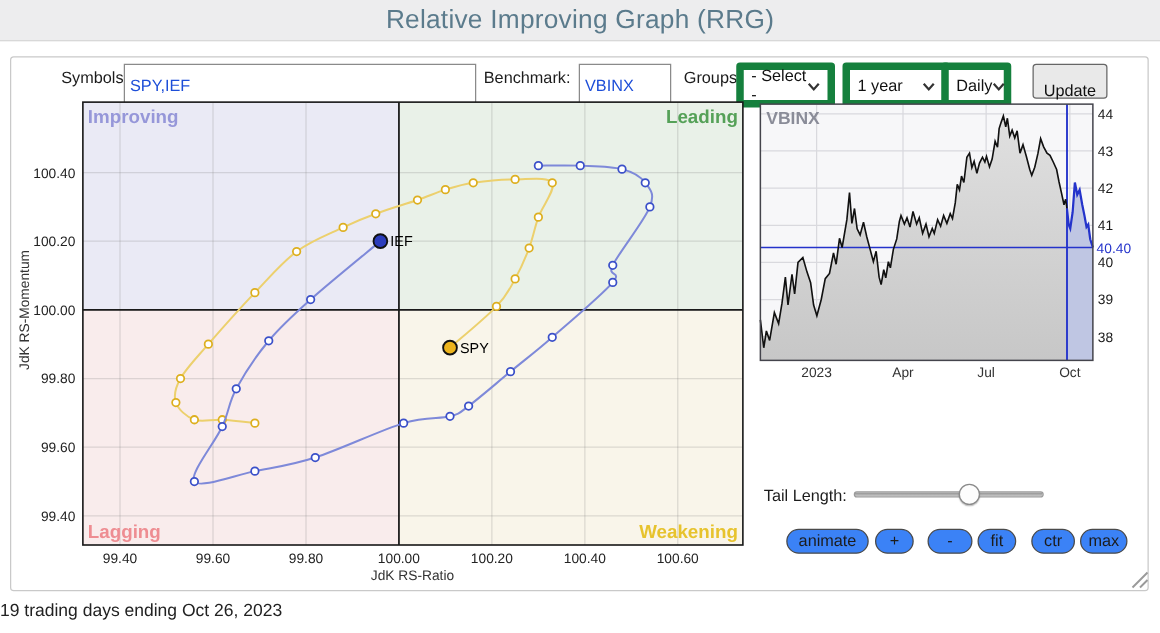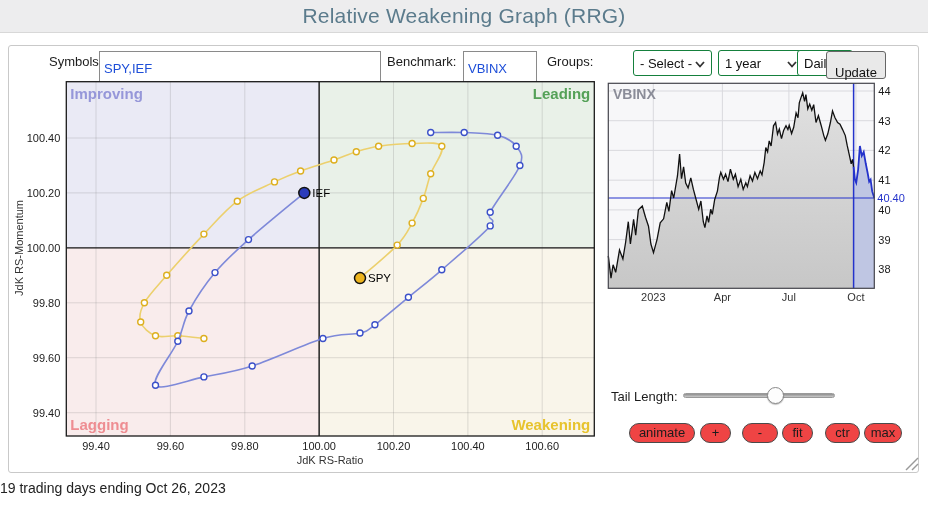--- a/index.html
+++ b/index.html
@@ -7,49 +7,49 @@
               font-family:"Liberation Sans", sans-serif; }
   .titlebar { position:absolute; left:0; top:0; width:928px; height:33px;
               background:#ededee; border-bottom:1px solid #d8d8d8; }
   .titlebar h1 { text-align:center; line-height:32px; font-size:21px; font-weight:500;
                  color:#5b7b8c; letter-spacing:.2px; }
   .panel { position:absolute; left:8px; top:45px; width:911px; height:428px;
            background:#fff; border:1px solid #c9c9c9; border-radius:3px; }
   .lbl { position:absolute; font-size:13px; color:#1c1c1c; top:8px; white-space:nowrap; }
   .ipt { position:absolute; top:5px; height:19px; border:1px solid #8a8a8a; background:#fff;
          font-size:13px; font-family:"Liberation Sans",sans-serif; padding:16px 4px; color:#1d4ed8; }
-  .sel { position:absolute; top:4px; height:21px; border:1px solid #15803d; border-radius:3px;
+  .sel { position:absolute; top:4px; height:21px; border:6px solid #15803d; border-radius:3px;
          background:#fff; display:flex; align-items:center; justify-content:space-between;
-         padding:12px 6px; font-size:13px; color:#111; cursor:default;margin-left:44px; }
+         padding:12px 6px; font-size:13px; color:#111; cursor:default; }
   .updbtn { position:absolute; top:5px; height:20px; border:1px solid #666; border-radius:3px;
             background:#e9e9e9; font-size:13px; color:#111; padding:13px 8px;
             font-family:"Liberation Sans",sans-serif; }
   .tail-label { position:absolute; left:602px; top:343px; font-size:13px; color:#1c1c1c; }
   .tail-value { position:absolute; left:830px; top:343px; font-size:13px; color:#1c1c1c; }
   .track { position:absolute; left:674px; top:347px; width:152px; height:5px; border-radius:3px;
            background:linear-gradient(#8f8f8f,#c9c9c9); border:1px solid #9a9a9a; }
   .thumb { position:absolute; left:758px; top:341px; width:17px; height:17px; border-radius:50%;
            background:#fdfdfd; border:1px solid #8a8a8a; box-shadow:0 1px 1px rgba(0,0,0,.25); }
   .pill { position:absolute; top:377px; height:20px; border:1.5px solid #4a4a4a; border-radius:10px;
-          background:#ef4444; font-size:13px; color:#1c1c1c; font-family:"Liberation Sans",sans-serif;
+          background:#3b82f6; font-size:13px; color:#1c1c1c; font-family:"Liberation Sans",sans-serif;
           text-align:center; line-height:16px; }
   .b0 { left:620px; width:66px; } .b1 { left:691px; width:31px; } .b2 { left:733px; width:36px; }
   .b3 { left:773px; width:31px; } .b4 { left:816px; width:35px; } .b5 { left:855px; width:38px; }
   .caption { position:absolute; left:0; top:480px; width:928px; text-align:left;
              font-size:14px; color:#222; }
   .rrgsvg { position:absolute; left:0px; top:30px; }
   .pxsvg  { position:absolute; left:592px; top:33px; }
   .rszsvg { position:absolute; left:893px; top:408px; }
   svg text { font-family:"Liberation Sans", sans-serif; }
 </style>
 </head>
 <body>
 
 <div class="titlebar">
-  <h1>Relative Weakening Graph (RRG)</h1>
+  <h1>Relative Improving Graph (RRG)</h1>
 </div>
 
 <div class="panel">
 
   <span class="lbl" style="left:40px">Symbols:</span>
   <input class="ipt" style="left: 90px; width: 282px;" value="SPY,IEF">
   <span class="lbl" style="left:378px">Benchmark:</span>
   <input class="ipt" style="left: 454px; width: 74px;" value="VBINX">
   <span class="lbl" style="left:538px">Groups:</span>
 

